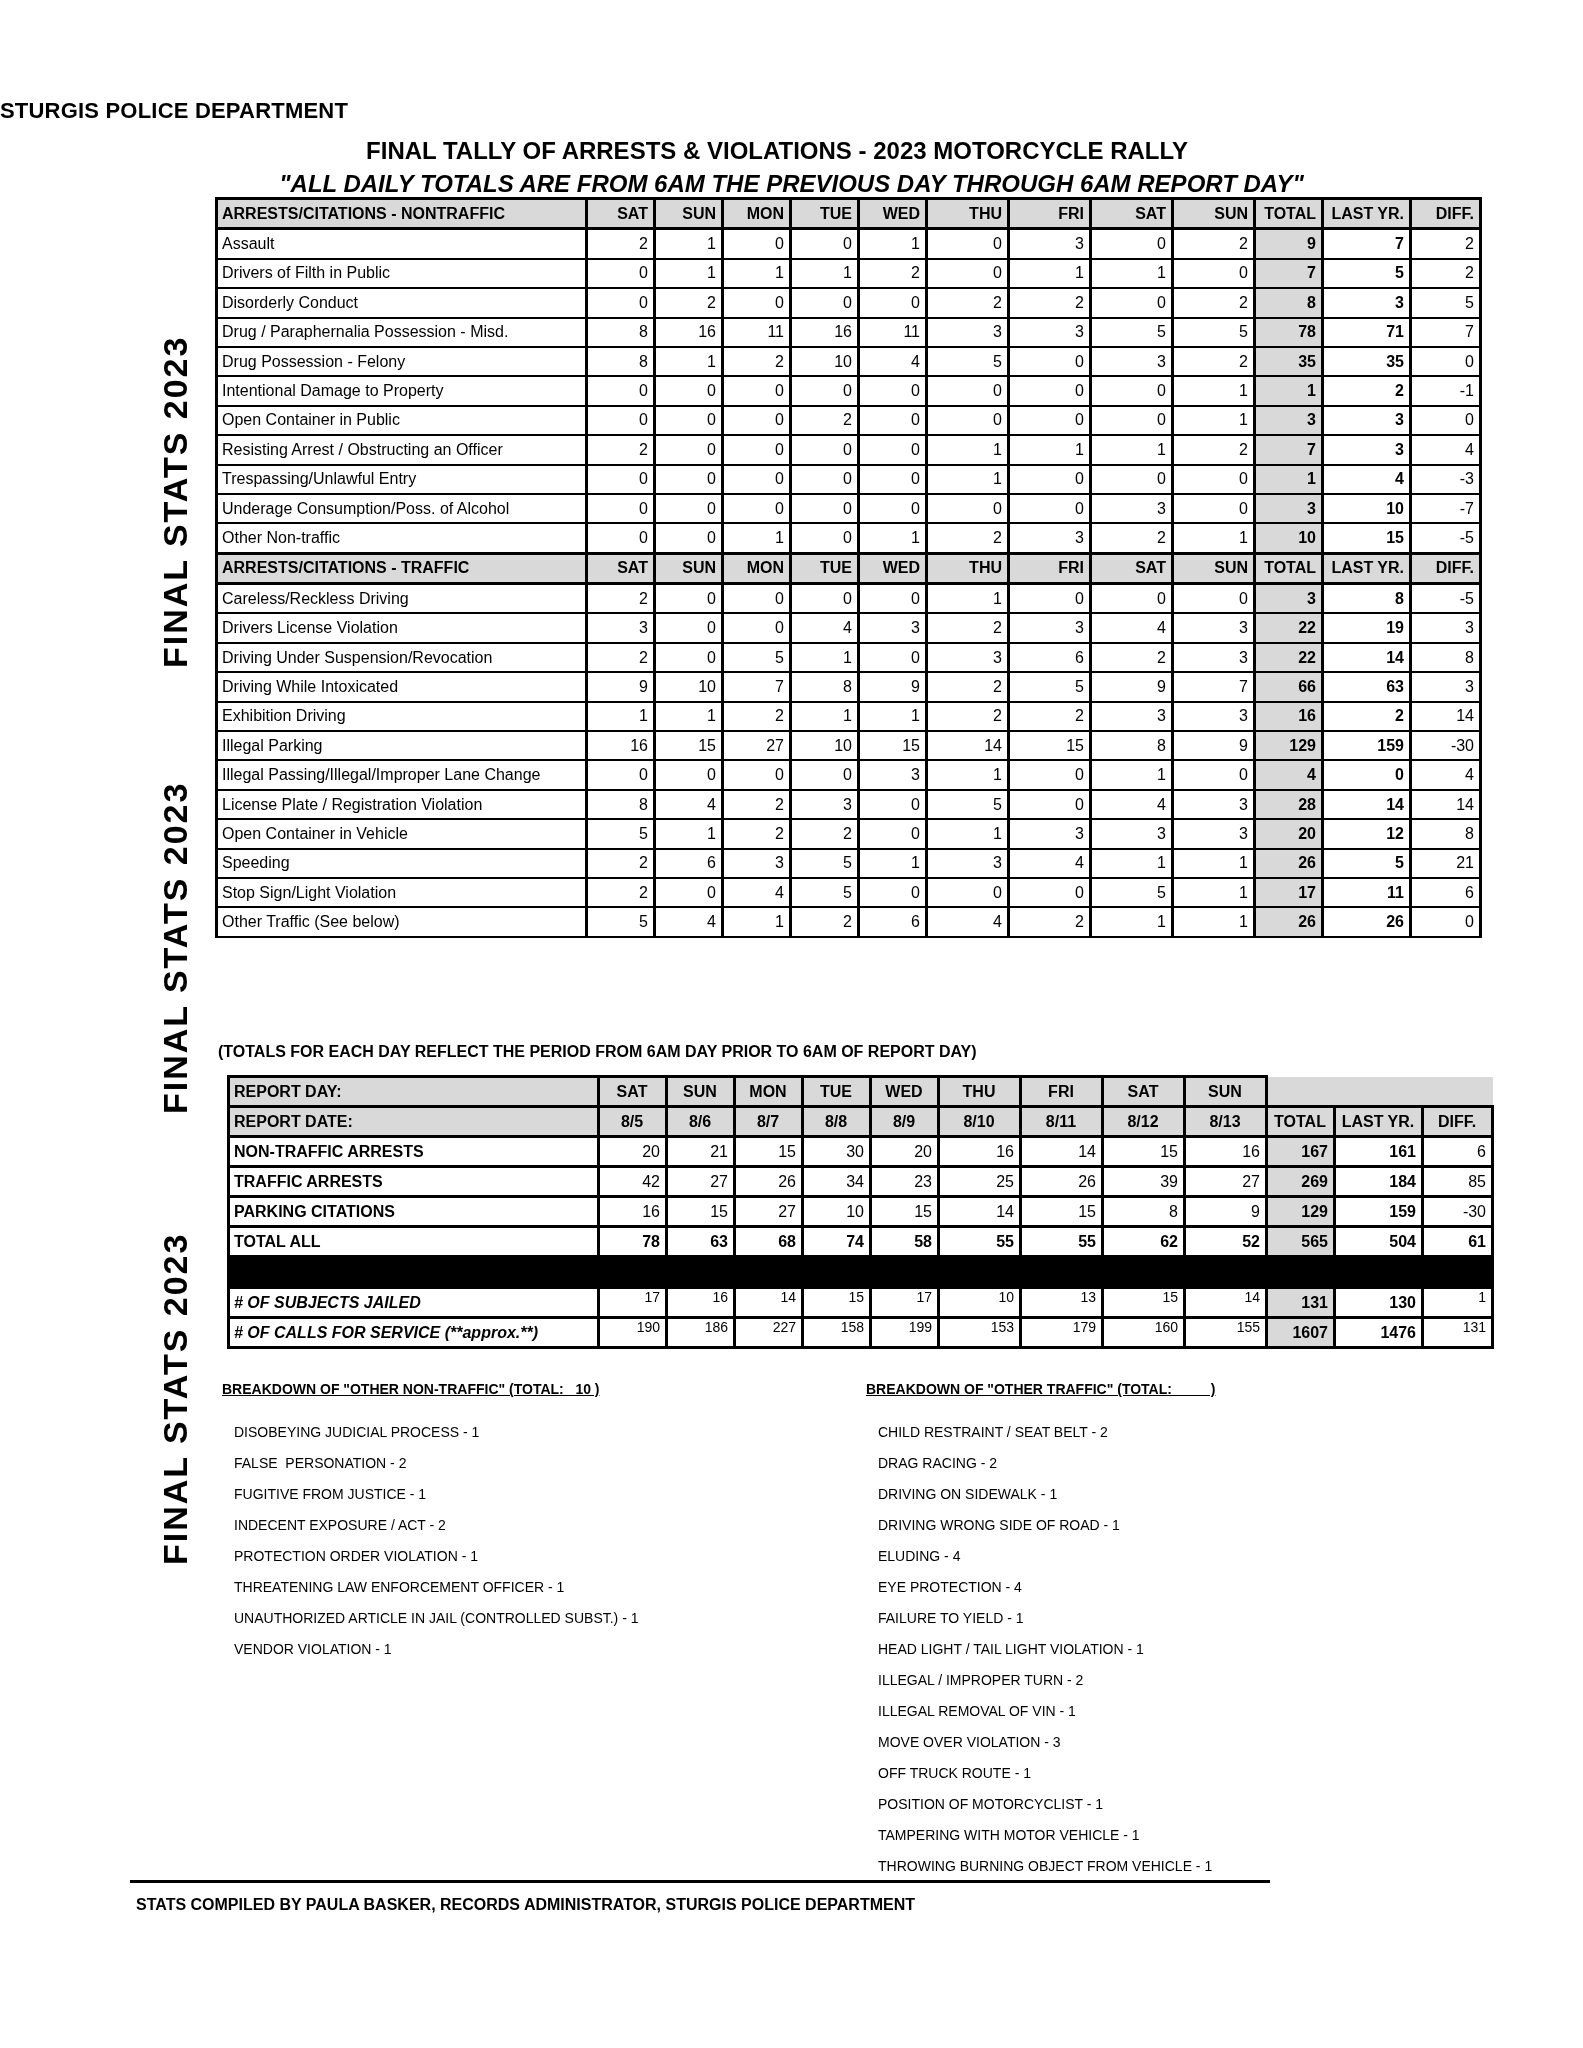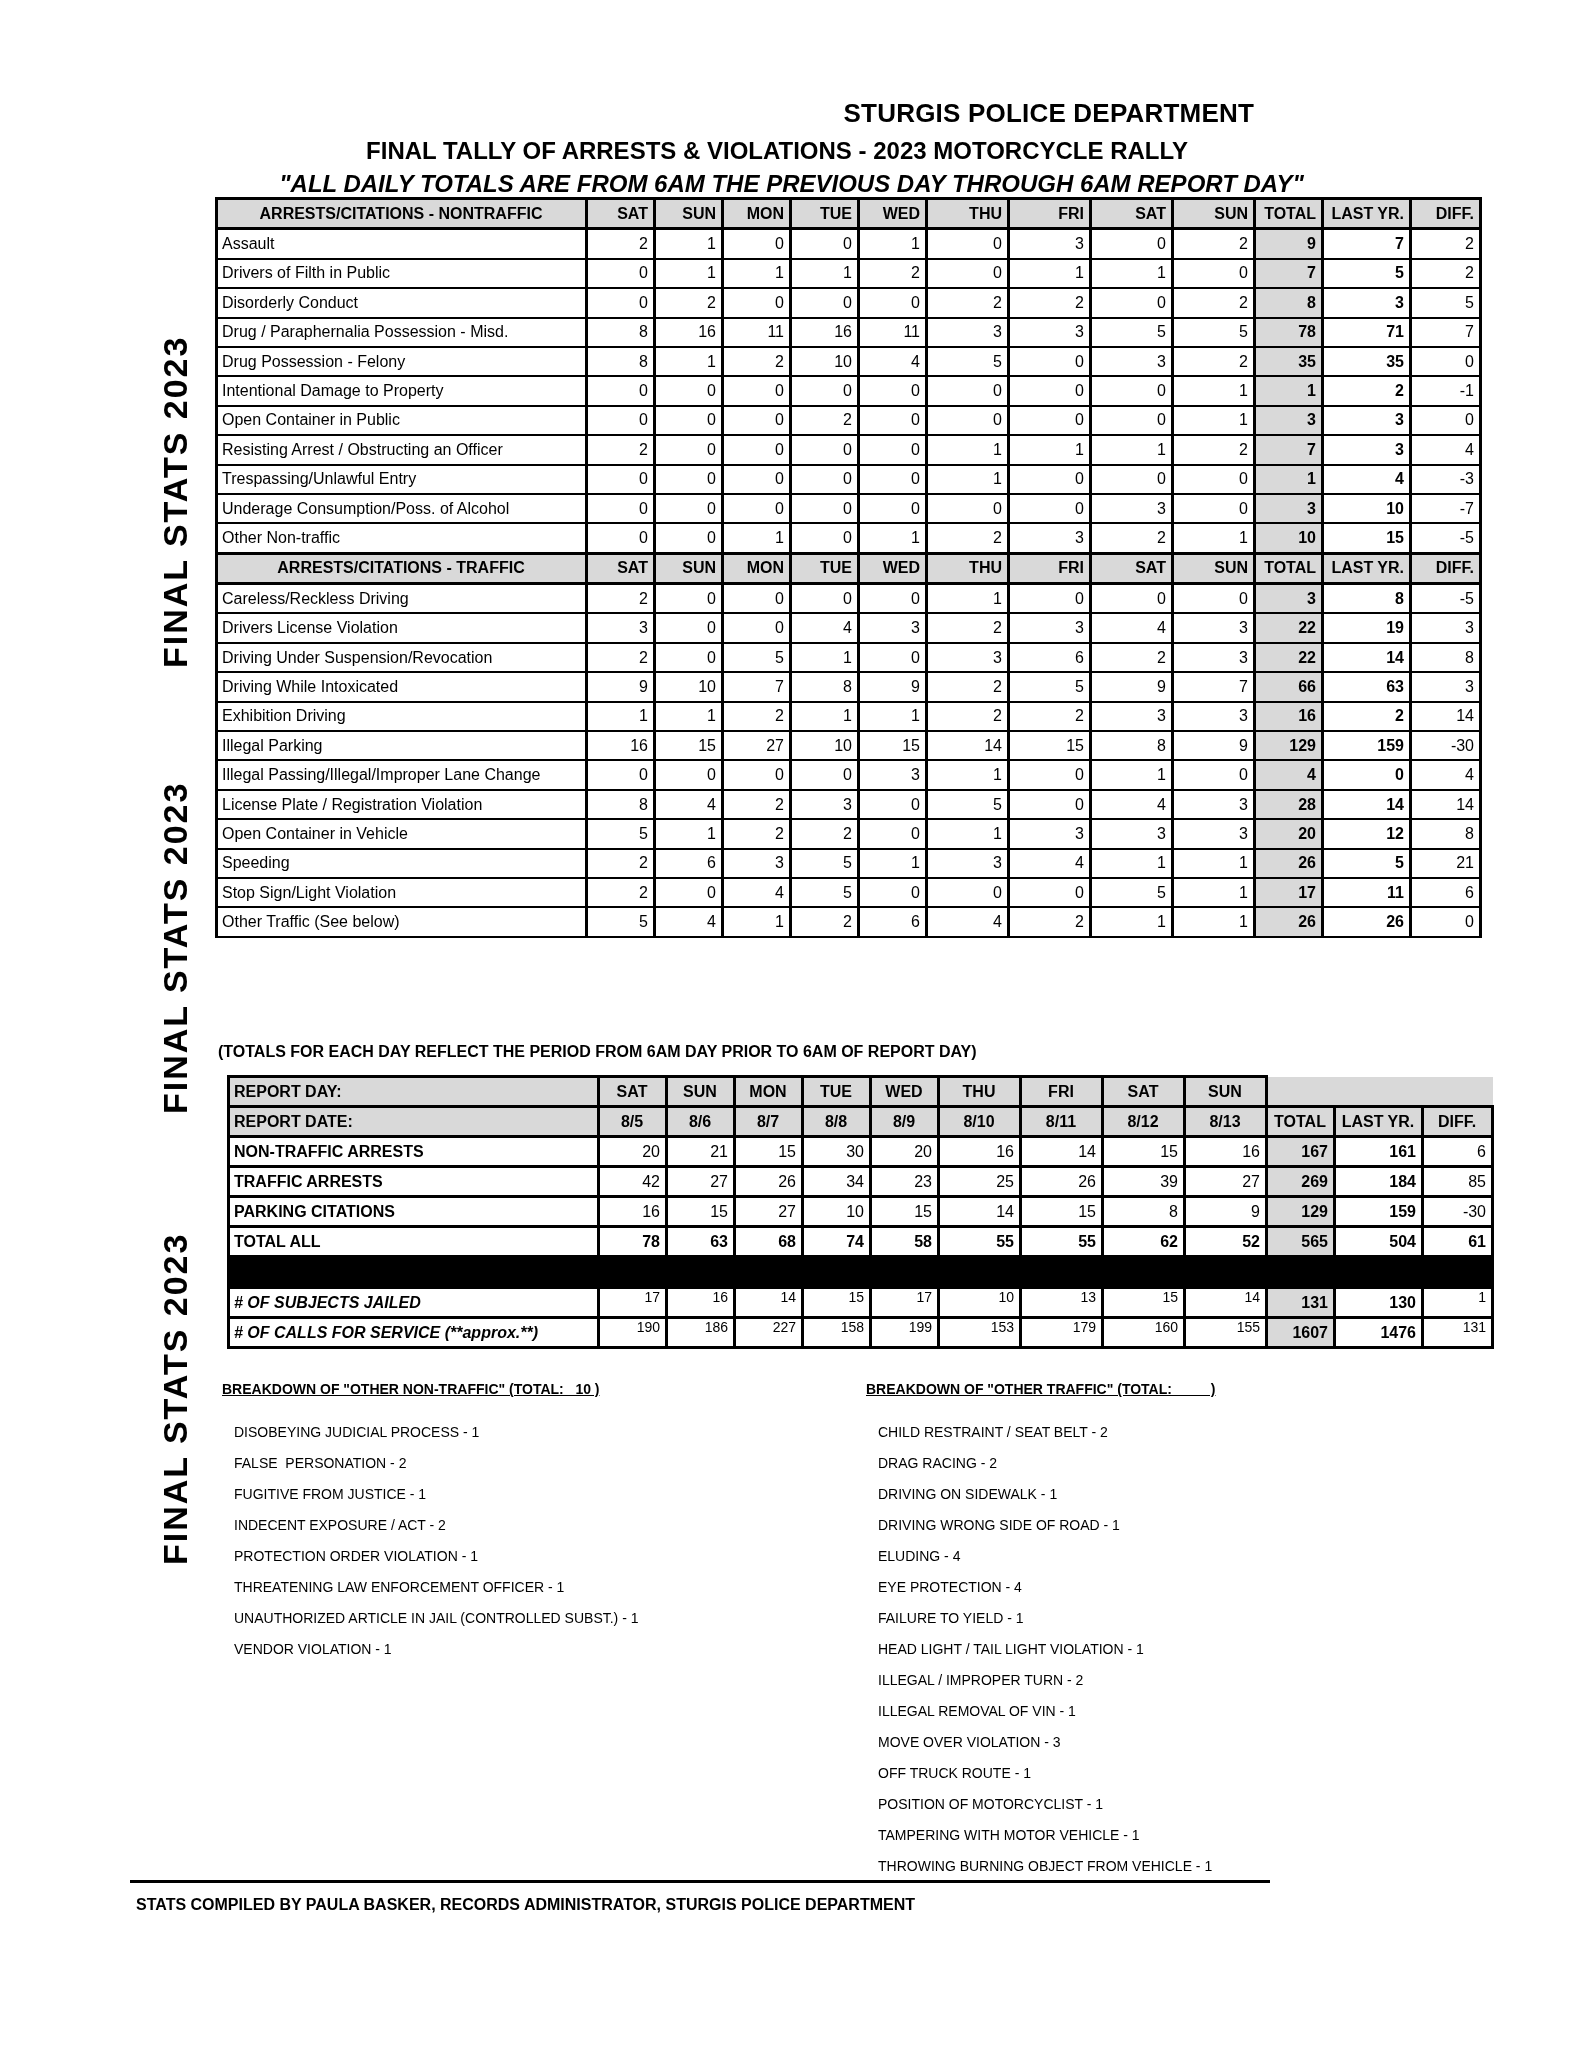--- a/index.html
+++ b/index.html
@@ -1,29 +1,29 @@
 <!DOCTYPE html>
 <html><head>
 <meta charset="utf-8">
 <style>
   html, body { margin: 0; padding: 0; background: #ffffff; }
   body { width: 1583px; height: 2048px; position: relative; font-family: "Liberation Sans", sans-serif; color: #000; overflow: hidden; }
-  .title1 { position: absolute; left: 0; width: 1254px; top: 98px; text-align: right; font-weight: bold; font-size: 26px; letter-spacing: 0.2px; }
+  .title1 { position: absolute; left: 0; width: 1254px; top: 98px; text-align: left; font-weight: bold; font-size: 22px; letter-spacing: 0.2px; }
   .title2 { position: absolute; left: 0; width: 1554px; top: 137px; text-align: center; font-weight: bold; font-size: 24px; }
   .title3 { position: absolute; left: 0; width: 1583px; top: 170px; text-align: center; font-weight: bold; font-style: italic; font-size: 24px; }
 
   .side { position: absolute; left: 150px; width: 60px; font-weight: bold; font-size: 34px; letter-spacing: 2px; white-space: nowrap; }
   .side span { display: block; transform: rotate(-90deg); transform-origin: left top; position: absolute; left: 6px; }
 
   table { border-collapse: collapse; position: absolute; table-layout: fixed; }
   td { border: 3px solid #000; font-size: 16px; padding: 0 5px 0 4px; height: 25px; white-space: nowrap; overflow: hidden; }
   td.num { text-align: right; }
   td.tot { background: #d9d9d9; font-weight: bold; text-align: right; }
   td.ly { font-weight: bold; text-align: right; }
-  tr.hdr td { background: #d9d9d9; font-weight: bold; font-size: 16px; text-align: center; }
+  tr.hdr td { background: #d9d9d9; font-weight: bold; font-size: 16px; }
   tr.hdr td.num { text-align: right; }
   tr.row td { border-top: 2px solid #000; border-bottom: 2px solid #000; }
   td.label { text-align: left; }
 
   #main { left: 215px; top: 197px; width: 1224px; }
   #main td { height: 27.4px; }
 
   .note { position: absolute; left: 218px; top: 1043px; font-weight: bold; font-size: 16px; }
 
   #summary { left: 215px; top: 1075px; width: 1224px; margin-left: 12px; }

